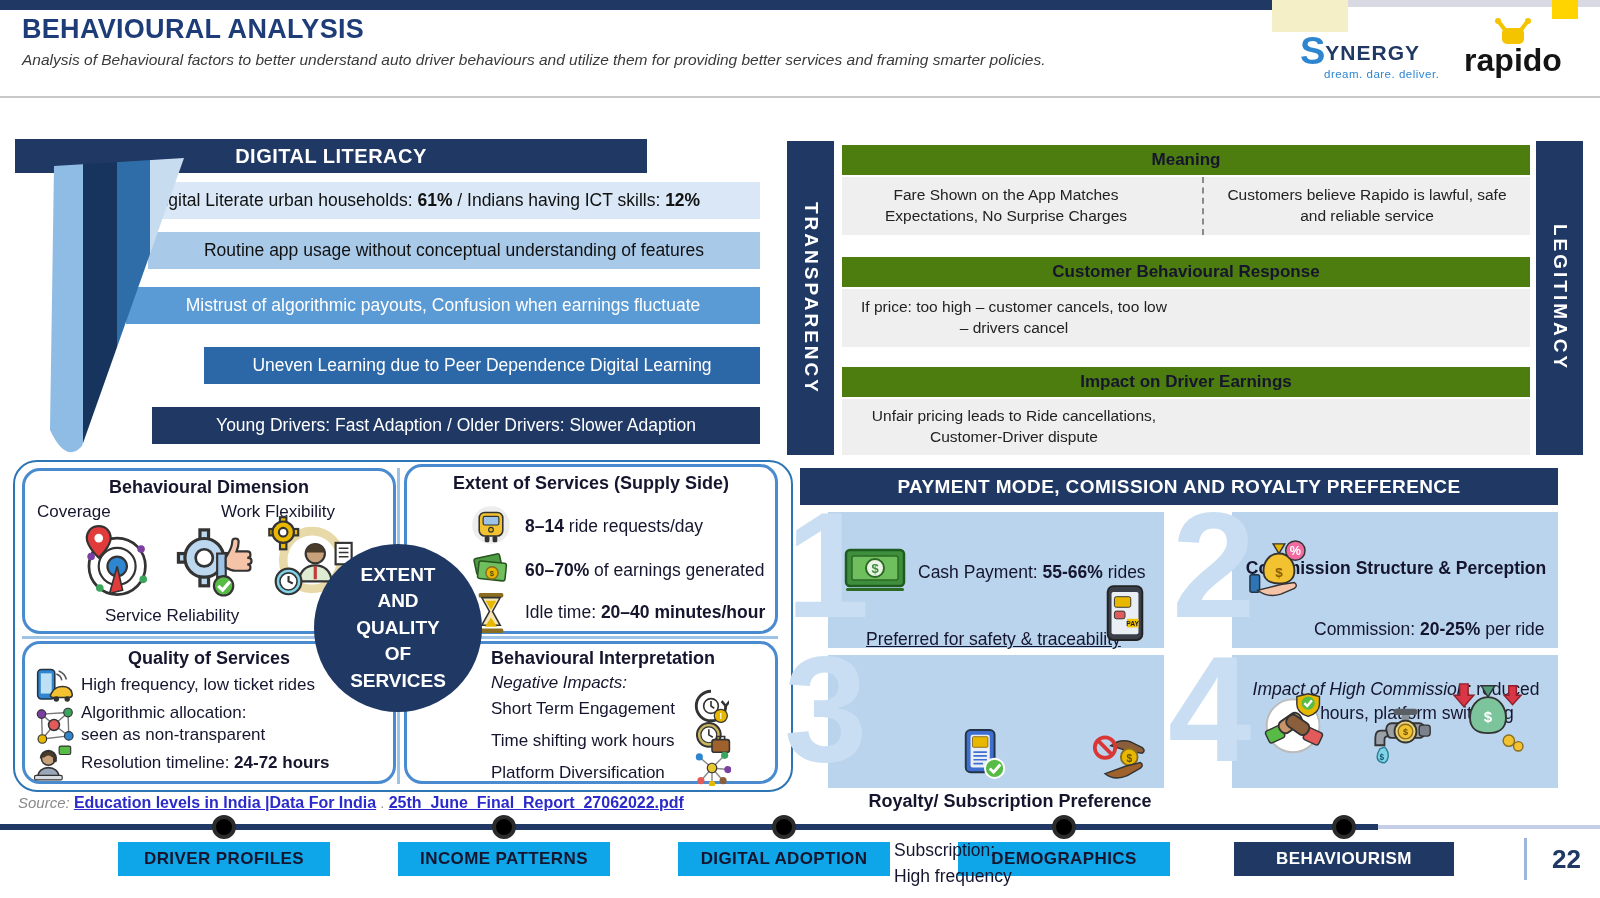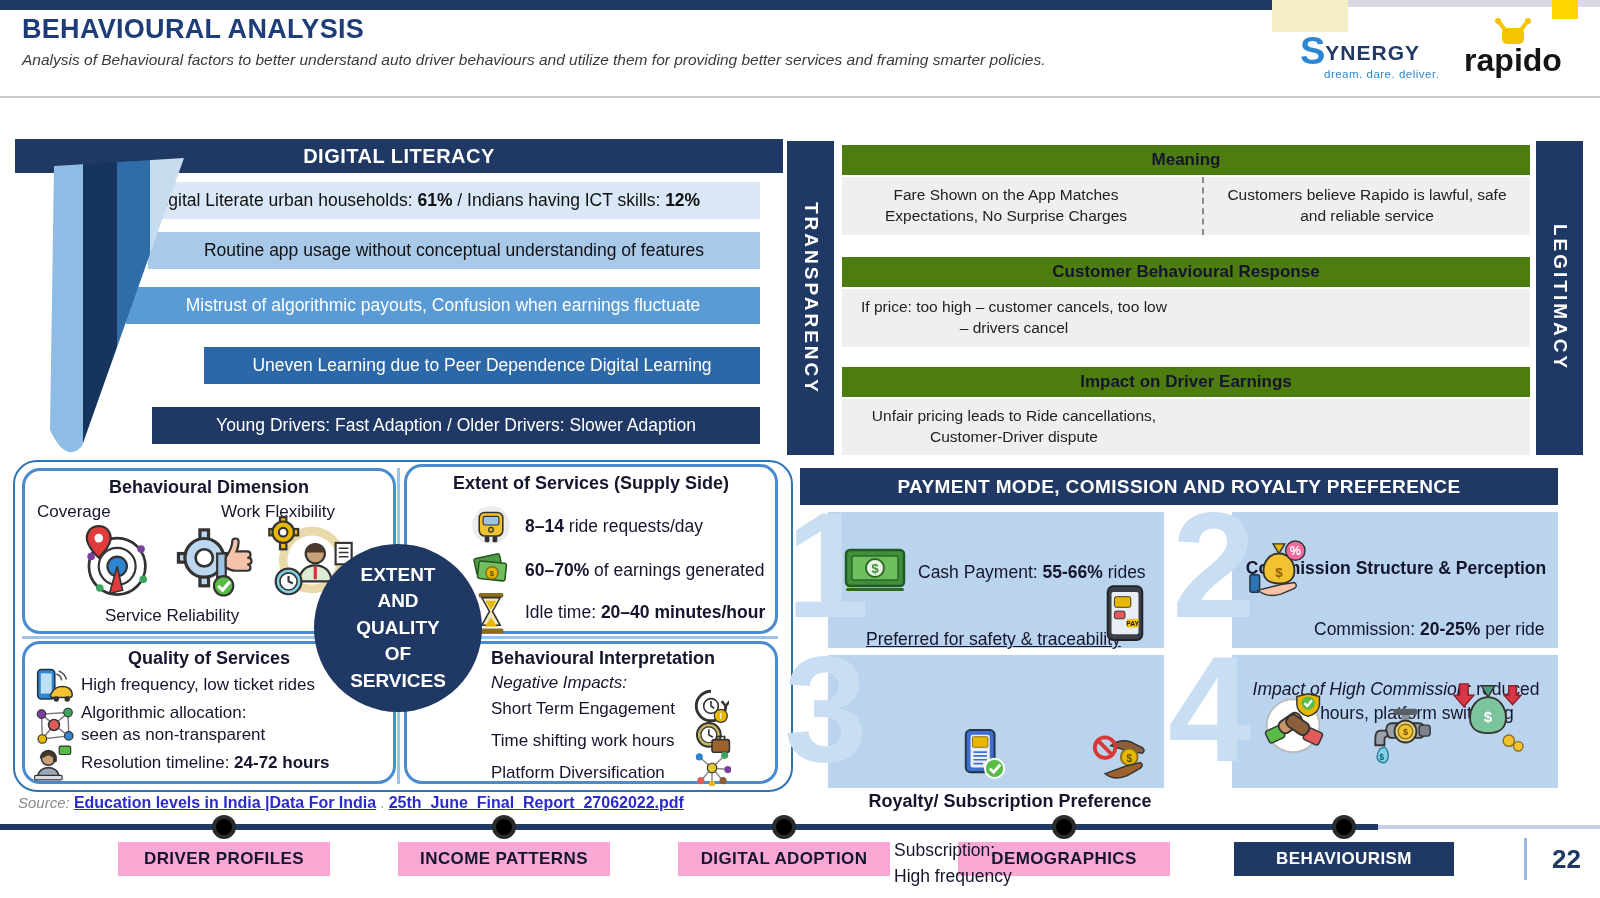--- a/index.html
+++ b/index.html
@@ -16,21 +16,21 @@
            font-size:15.5px;line-height:1.35;padding:4px 16px;box-sizing:border-box;color:#222;}
   .tg-cell.right{border-left:2px dashed #8a8a8a;}
   .box{background:#fff;border:3px solid #4A8BD0;border-radius:18px;box-sizing:border-box;z-index:2;}
   .boxtitle{font-weight:bold;font-size:18px;text-align:center;color:#15152E;}
   .itemtext{font-size:17px;color:#15152E;line-height:1.3;}
   .bignum{font-size:150px;font-weight:bold;color:#C9DEF2;line-height:0.9;z-index:1;pointer-events:none;}
   .panel{background:#B9D4EC;z-index:0;}
   .ptitle{font-weight:bold;font-size:18px;text-align:center;color:#15152E;position:relative;z-index:3;}
   .ptext{font-size:17.5px;color:#15152E;position:relative;z-index:3;}
   .navbox{height:34px;line-height:34px;text-align:center;font-weight:bold;font-size:17px;
-          background:#f9a8d4;color:#15152E;letter-spacing:.4px;}
+          background:#0ea5e9;color:#15152E;letter-spacing:.4px;}
   .navbox.active{background:#1F3864;color:#fff;}
   .link{color:#2B2BCB;text-decoration:underline;font-size:16px;font-weight:bold;cursor:pointer;}
   .circle-line{background:#9DC3E6;z-index:1;}
   b{font-weight:bold;}
   i{font-style:italic;}
 </style>
 </head>
 <body>
 
 <div id="slide">
@@ -53,21 +53,21 @@
   <div class="ab" style="left:1448px;top:18px;width:130px;text-align:center;">
     <svg width="44" height="26" viewBox="0 0 40 26">
       <path d="M12 12 L6 4 M28 12 l6 -8" stroke="#F5C400" stroke-width="4" fill="none"></path>
       <circle cx="5" cy="3" r="3" fill="#F5C400"></circle>
         <circle cx="35" cy="3" r="3" fill="#F5C400"></circle>
       <rect x="9" y="10" width="22" height="16" rx="5" fill="#F5C400"></rect>
     </svg>
     <div style="font-size:32px;font-weight:bold;color:#141414;line-height:.8;">rapido</div>
   </div>
 
-  <div class="ab navybar" style="left:15px;top:139px;width:768px;height:34px;line-height:34px;font-size:20px;letter-spacing:.5px;">DIGITAL LITERACY</div>
+  <div class="ab navybar" style="left:15px;top:139px;width:632px;height:34px;line-height:34px;font-size:20px;letter-spacing:.5px;">DIGITAL LITERACY</div>
 
   <div class="ab frow" style="left:92px;top:182px;width:668px;background:#D9E7F6;color:#111;">
     <span>Digital Literate urban households: </span><b>61%</b><span> / Indians having ICT skills: </span><b>12%</b>
   </div>
   <div class="ab frow" style="left:148px;top:232px;width:612px;background:#A9C9E9;color:#111;">
     <span>Routine app usage without conceptual understanding of features</span>
   </div>
   <div class="ab frow" style="left:126px;top:287px;width:634px;background:#5B9BD5;color:#fff;">
     <span>Mistrust of algorithmic payouts, Confusion when earnings fluctuate</span>
   </div>

